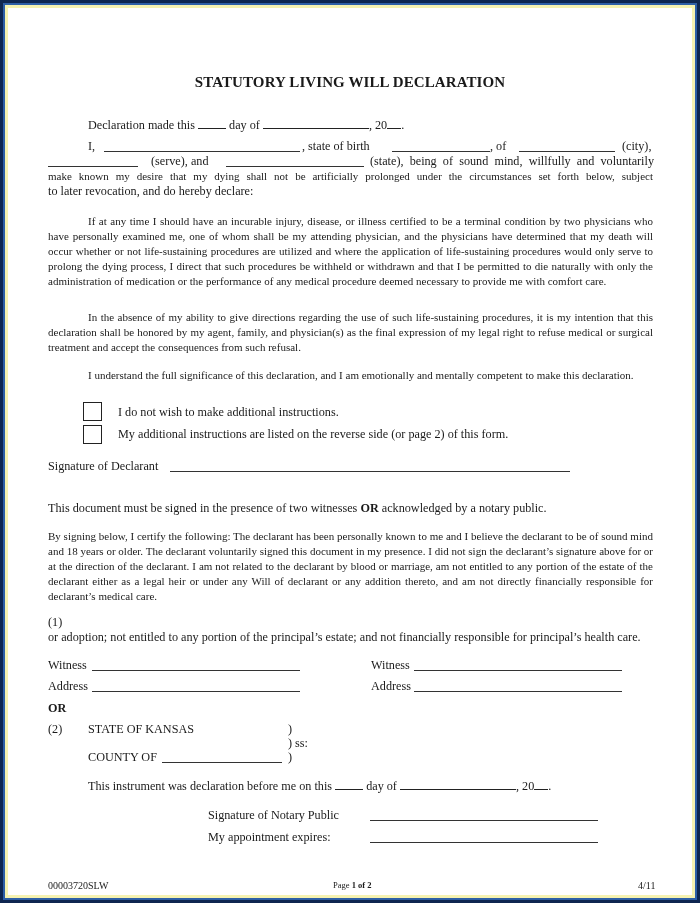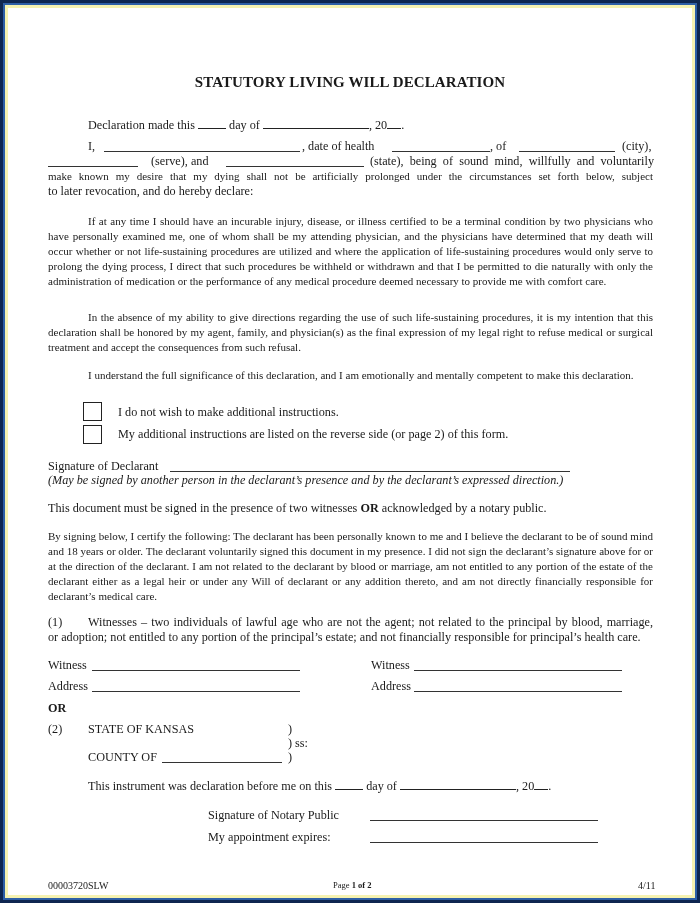--- a/index.html
+++ b/index.html
@@ -52,21 +52,21 @@
 
   <div class="t" style="left:88px; top:77px;">
     <span>Declaration made this</span>
     <span class="blank" style="width:28px;"></span>
     <span>day of</span>
     <span class="blank" style="width:106px;"></span><span>, 20</span><span class="blank" style="width:14px;"></span><span>.</span>
   </div>
 
   <div class="t" style="left:88px; top:99px;">I,</div>
   <div class="line" style="left:104px; top:111px; width:196px;"></div>
-  <div class="t" style="left:302px; top:99px;">, date of health</div>
+  <div class="t" style="left:302px; top:99px;">, state of birth</div>
   <div class="line" style="left:392px; top:111px; width:98px;"></div>
   <div class="t" style="left:490px; top:99px;">, of</div>
   <div class="line" style="left:519px; top:111px; width:96px;"></div>
   <div class="t" style="left:622px; top:99px;">(city),</div>
 
   <div class="line" style="left:48px; top:126px; width:90px;"></div>
   <div class="t" style="left:151px; top:114px;">(serve), and</div>
   <div class="line" style="left:226px; top:126px; width:138px;"></div>
   <div class="t" style="left:370px; top:114px; width:284px; text-align:justify; text-align-last:justify;">(state), being of sound mind, willfully and voluntarily</div>
   <div class="para" style="top:129px; text-align-last:justify;">make known my desire that my dying shall not be artificially prolonged under the circumstances set forth below, subject</div>
@@ -78,32 +78,30 @@
 
   <div class="para" style="top:328px; text-indent:40px;">I understand the full significance of this declaration, and I am emotionally and mentally competent to make this declaration.</div>
 
   <div class="checkbox" style="left:83px; top:362px;"></div>
   <div class="t" style="left:118px; top:365px;">I do not wish to make additional instructions.</div>
   <div class="checkbox" style="left:83px; top:385px;"></div>
   <div class="t" style="left:118px; top:387px;">My additional instructions are listed on the reverse side (or page 2) of this form.</div>
 
   <div class="t" style="left:48px; top:419px;">Signature of Declarant</div>
   <div class="line" style="left:170px; top:431px; width:400px;"></div>
-  <div class="t italic" style="left:48px; top:433px;">(May be signed by another person in the declarant’s presence and by the declarant’s expressed direction.)</div>
 
   <div class="t" style="left:48px; top:461px;">
     <span>This document must be signed in the presence of two witnesses</span>
     <b>OR</b>
     <span>acknowledged by a notary public.</span>
   </div>
 
   <div class="para" style="top:489px;">By signing below, I certify the following:  The declarant has been personally known to me and I believe the declarant to be of sound mind and 18 years or older.  The declarant voluntarily signed this document in my presence.  I did not sign the declarant’s signature above for or at the direction of the declarant.  I am not related to the declarant by blood or marriage, am not entitled to any portion of the estate of the declarant either as a legal heir or under any Will of declarant or any addition thereto, and am not directly financially responsible for declarant’s medical care.</div>
 
   <div class="t" style="left:48px; top:575px;">(1)</div>
-  <div class="t" style="left:88px; top:575px; width:565px; text-align:justify; text-align-last:justify;">Witnesses – two individuals of lawful age who are not the agent; not related to the principal by blood, marriage,</div>
   <div class="t" style="left:48px; top:590px;">or adoption; not entitled to any portion of the principal’s estate; and not financially responsible for principal’s health care.</div>
 
   <div class="t" style="left:48px; top:618px;">Witness</div>
   <div class="line" style="left:92px; top:630px; width:208px;"></div>
   <div class="t" style="left:48px; top:639px;">Address</div>
   <div class="line" style="left:92px; top:651px; width:208px;"></div>
 
   <div class="t" style="left:371px; top:618px;">Witness</div>
   <div class="line" style="left:414px; top:630px; width:208px;"></div>
   <div class="t" style="left:371px; top:639px;">Address</div>

